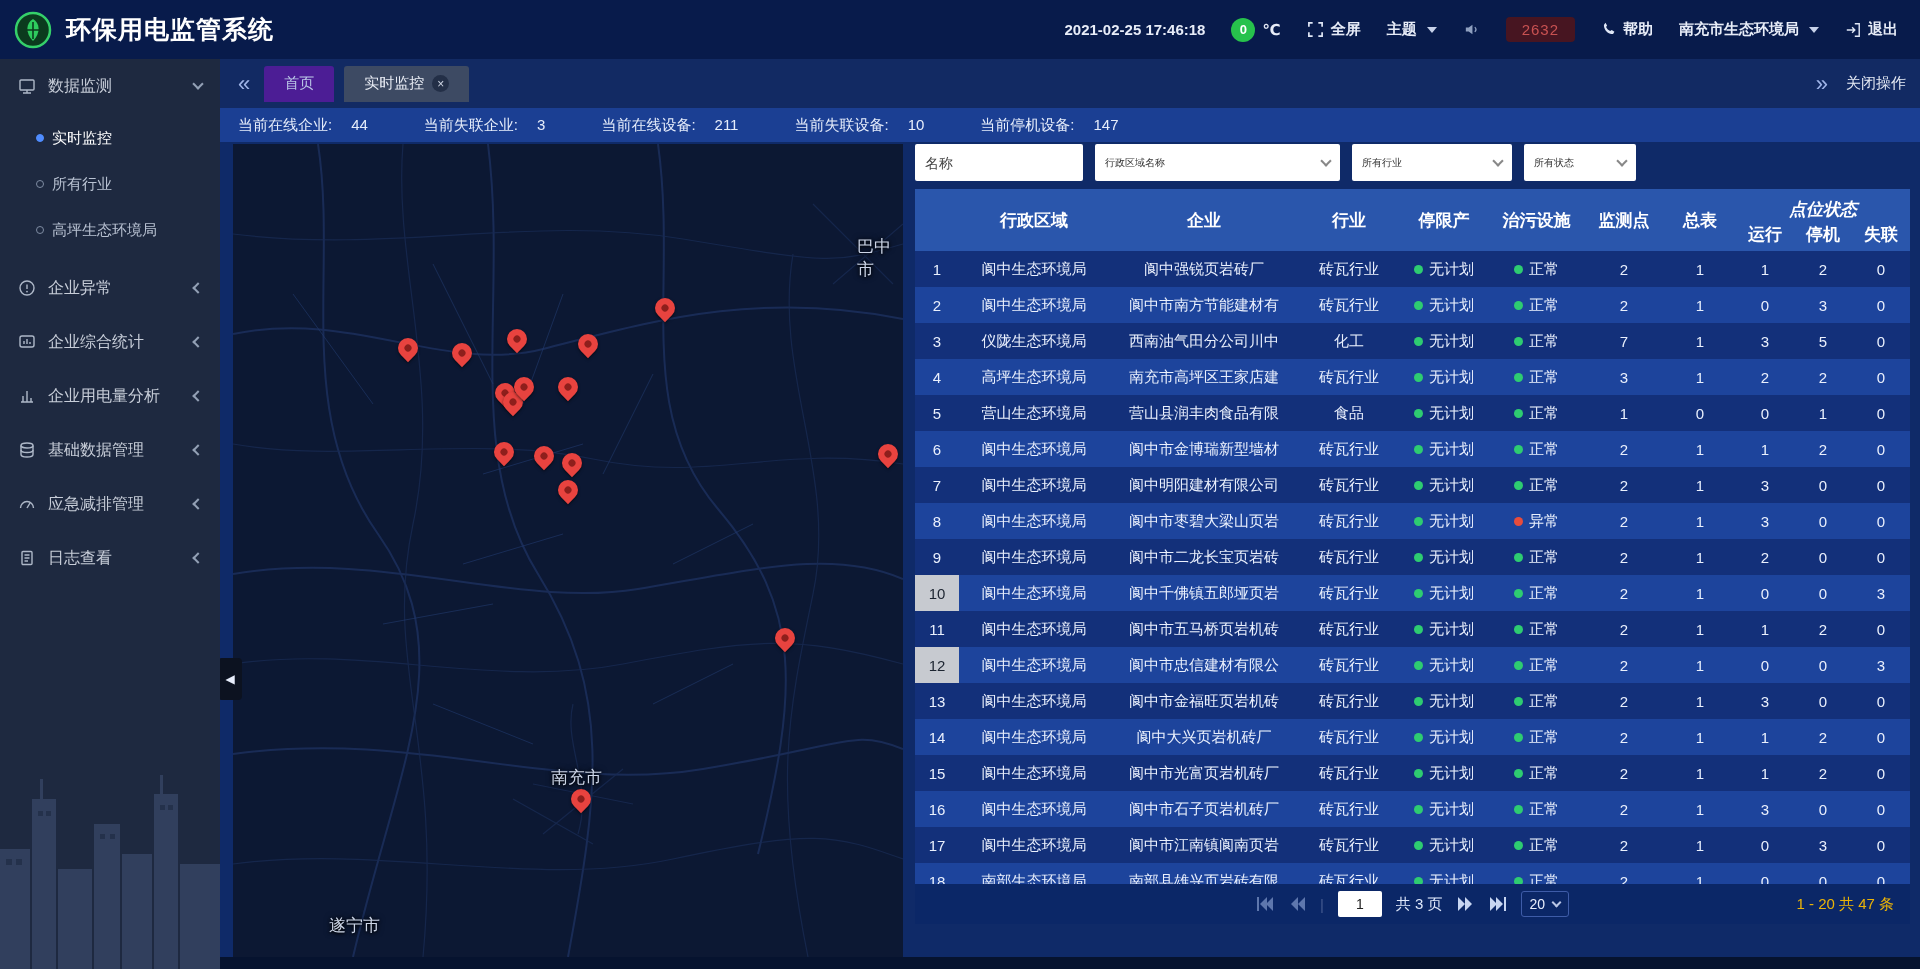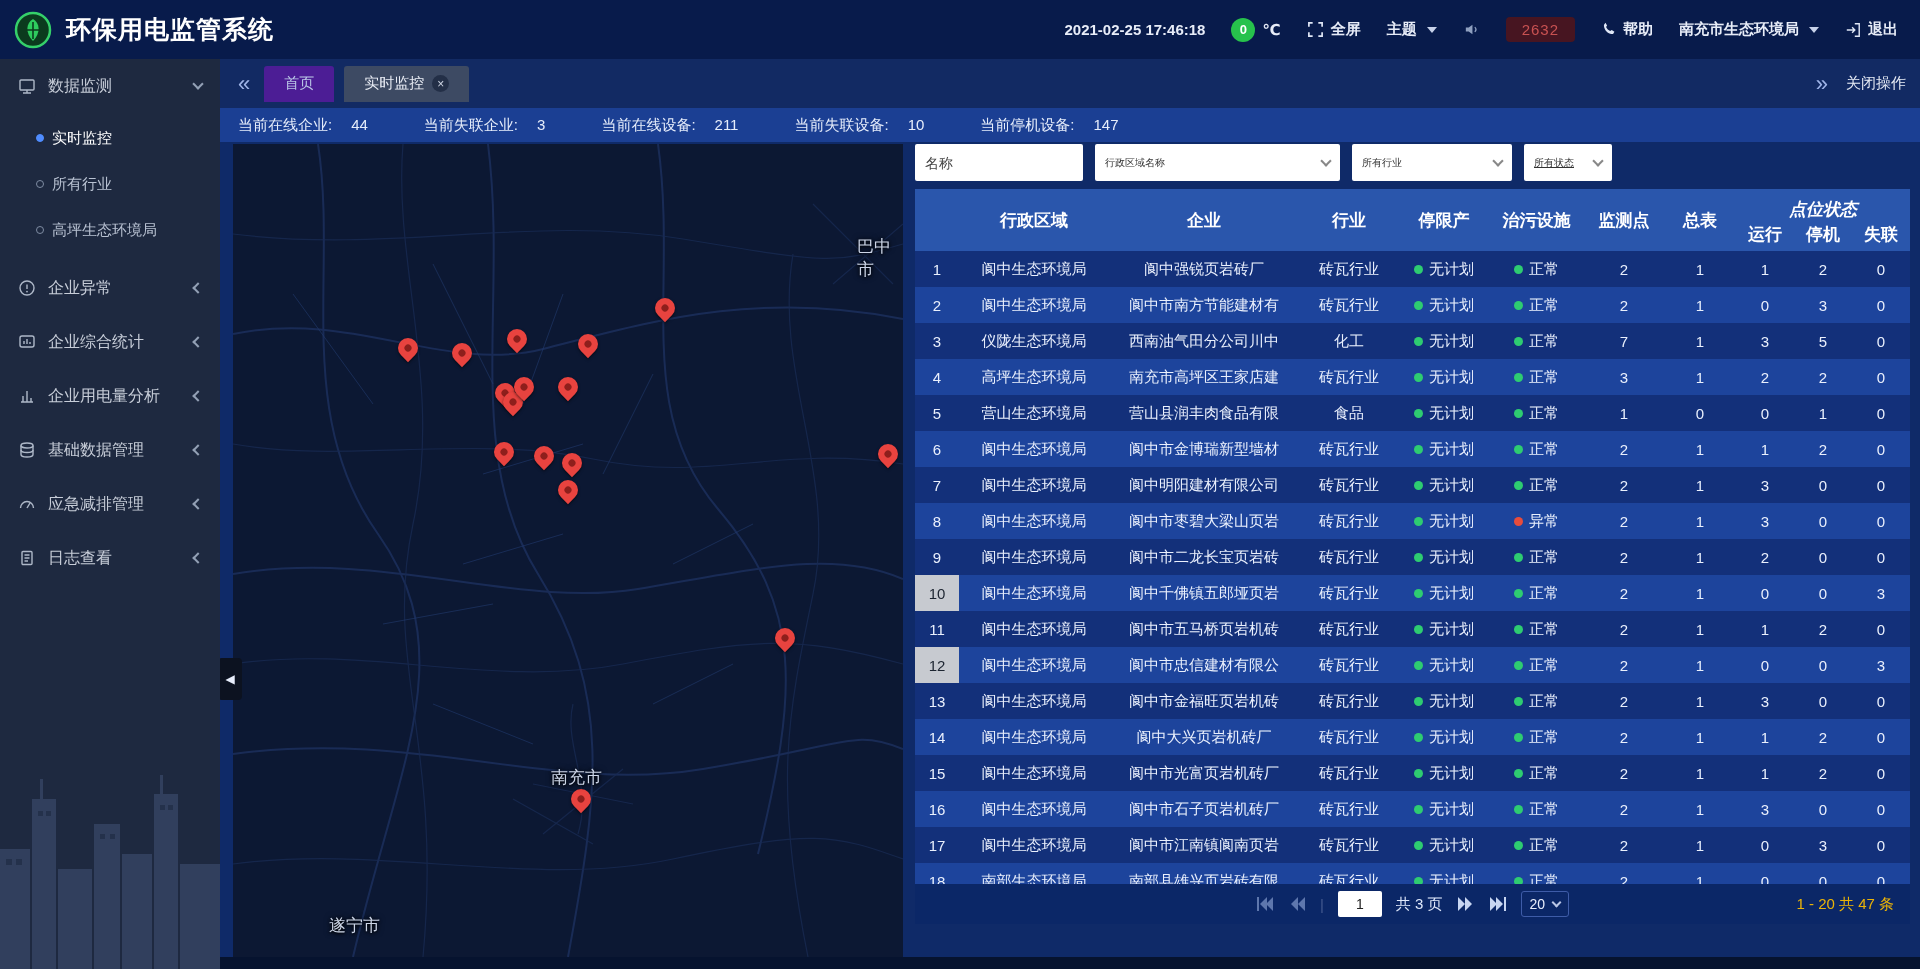--- a/index.html
+++ b/index.html
@@ -55,21 +55,21 @@
   .pin::after{content:"";position:absolute;width:7px;height:7px;background:#8e1f1c;border-radius:50%;top:50%;left:50%;transform:translate(-50%,-50%);}
   .collapse-handle{position:absolute;left:-2px;top:516px;width:24px;height:42px;background:#0c1220;border-radius:4px;color:#e8eefc;display:flex;align-items:center;justify-content:center;font-size:12px;cursor:pointer;z-index:5;}
 
   
   .panel{position:absolute;left:695px;top:2px;width:995px;height:780px;display:flex;flex-direction:column;}
   .filters{display:flex;gap:12px;height:37px;margin-bottom:8px;}
   .f-input{width:168px;background:#fff;border:none;border-radius:2px;padding:0 10px;font-size:14px;color:#222;font-family:inherit;}
   .f-input::placeholder{color:#444;}
   .f-select{background:#fff;border-radius:2px;color:#333;font-size:10px;display:flex;align-items:center;justify-content:space-between;padding:0 10px;cursor:pointer;}
   .f-select .sel-caret{width:8px;height:8px;border-right:2px solid #888;border-bottom:2px solid #888;transform:rotate(45deg);margin-top:-4px;margin-left:10px;}
-  .w-region{width:245px;}.w-industry{width:160px;}.w-status{width:88px;text-decoration:underline;}
+  .w-region{width:245px;}.w-industry{width:160px;}.w-status{width:112px;}
 
   .thead{display:grid;grid-template-columns:44px 150px 190px 100px 90px 95px 80px 72px 58px 58px 58px;grid-template-rows:34px 28px;background:#2a56ac;font-size:17px;font-weight:bold;color:#fff;}
   .th{grid-row:1/3;display:flex;align-items:center;justify-content:center;}
   .c1{grid-column:1}.c2{grid-column:2}.c3{grid-column:3}.c4{grid-column:4}.c5{grid-column:5}.c6{grid-column:6}.c7{grid-column:7}.c8{grid-column:8}
   .th-group{grid-row:1/2;grid-column:9/12;display:flex;align-items:flex-end;justify-content:center;font-style:italic;padding-bottom:2px;}
   .th-sub{grid-row:2/3;display:flex;align-items:flex-start;justify-content:center;}
   .s1{grid-column:9}.s2{grid-column:10}.s3{grid-column:11}
 
   .tbody{flex:1;overflow:hidden;}
   .trow{display:grid;grid-template-columns:44px 150px 190px 100px 90px 95px 80px 72px 58px 58px 58px;height:36px;font-size:15px;cursor:pointer;}

